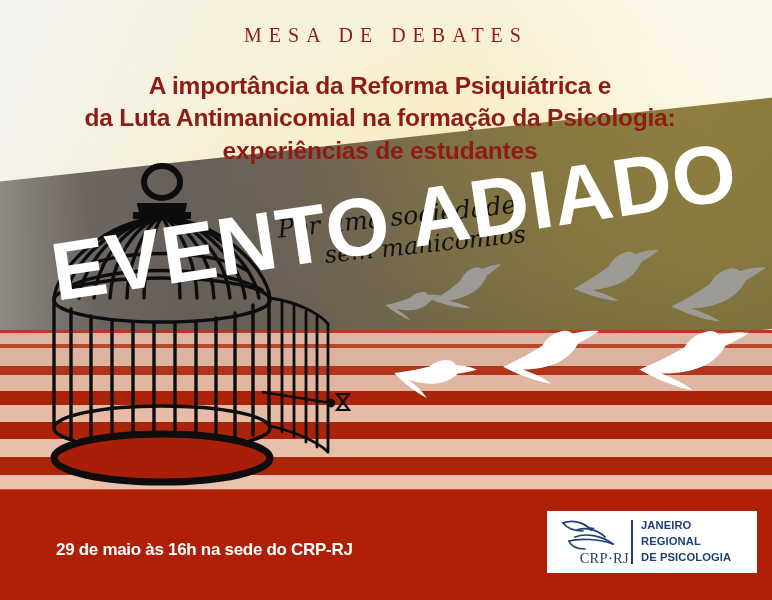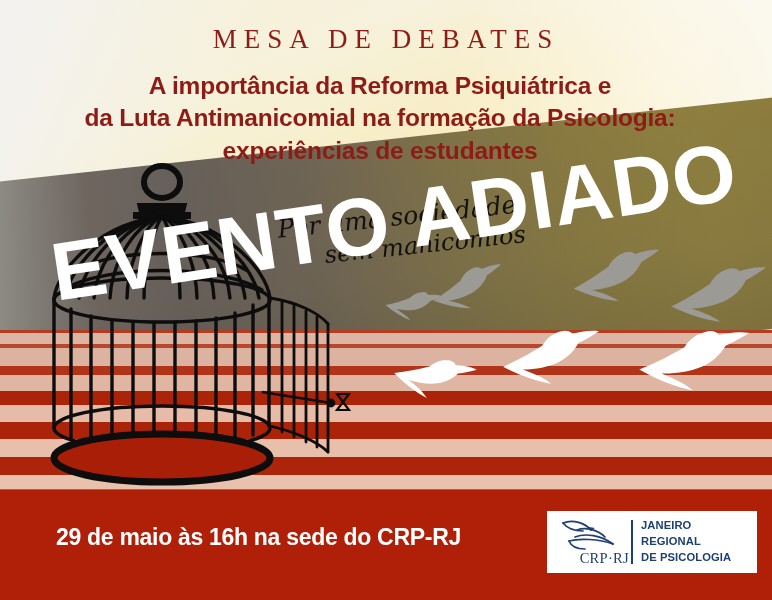--- a/index.html
+++ b/index.html
@@ -113,21 +113,21 @@
     background: #b01f08;
   }
 
   
   .kicker {
     position: absolute;
     top: 24px;
     left: 0; right: 0;
     text-align: center;
     font-family: "Liberation Serif", serif;
-    font-size: 27px;
+    font-size: 20px;
     font-weight: 400;
     letter-spacing: 7px;
     color: #8e1c16;
     z-index: 30;
   }
   .title {
     position: absolute;
     top: 70px;
     left: 0; right: 12px;
     text-align: center;
@@ -191,26 +191,26 @@
     letter-spacing: 1px;
     color: #ffffff;
     white-space: nowrap;
     line-height: 1;
   }
 
   
   .date-line {
     position: absolute;
     left: 56px;
-    top: 524px;
+    top: 540px;
     z-index: 45;
     color: #ffffff;
     font-family: "Liberation Sans", sans-serif;
     font-weight: bold;
-    font-size: 23px;
+    font-size: 17px;
     letter-spacing: -0.3px;
     white-space: nowrap;
   }
   .logo-box {
     position: absolute;
     left: 547px;
     top: 511px;
     width: 210px;
     height: 62px;
     background: #ffffff;

